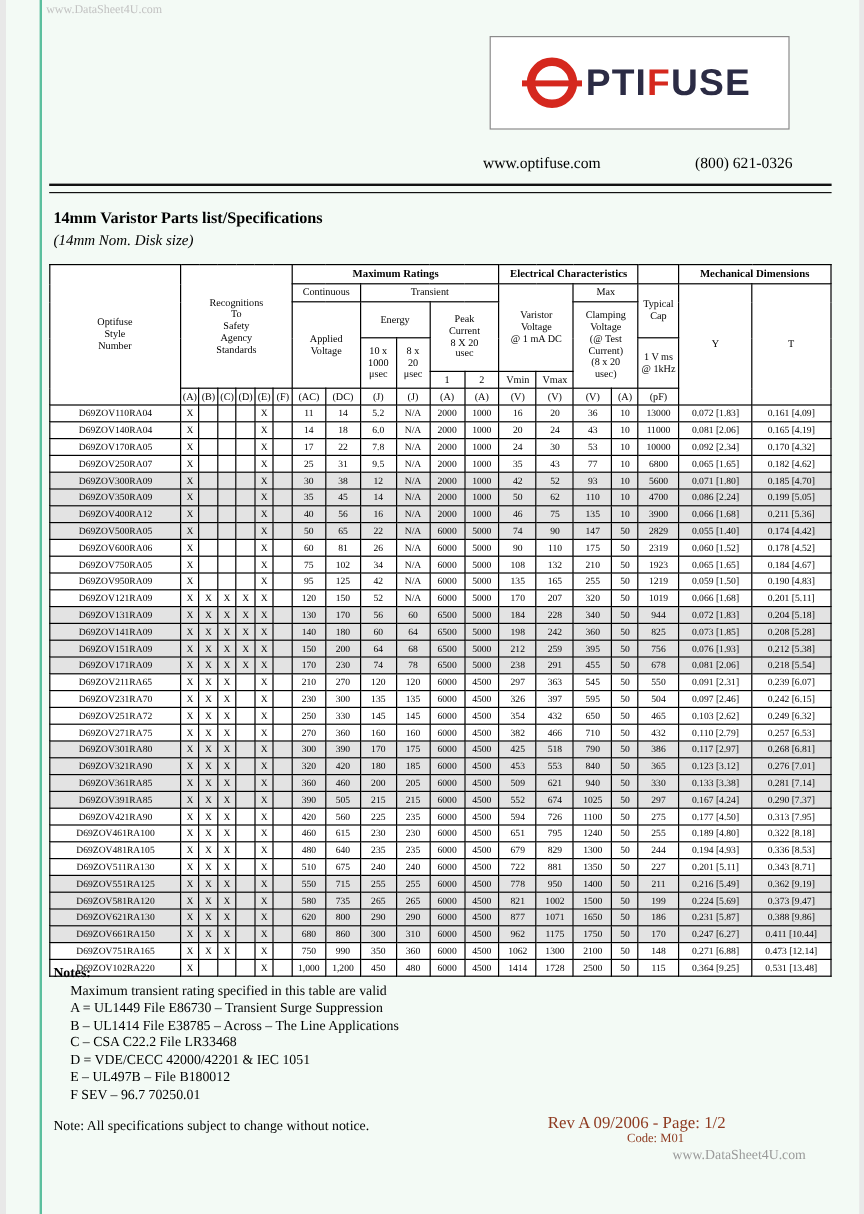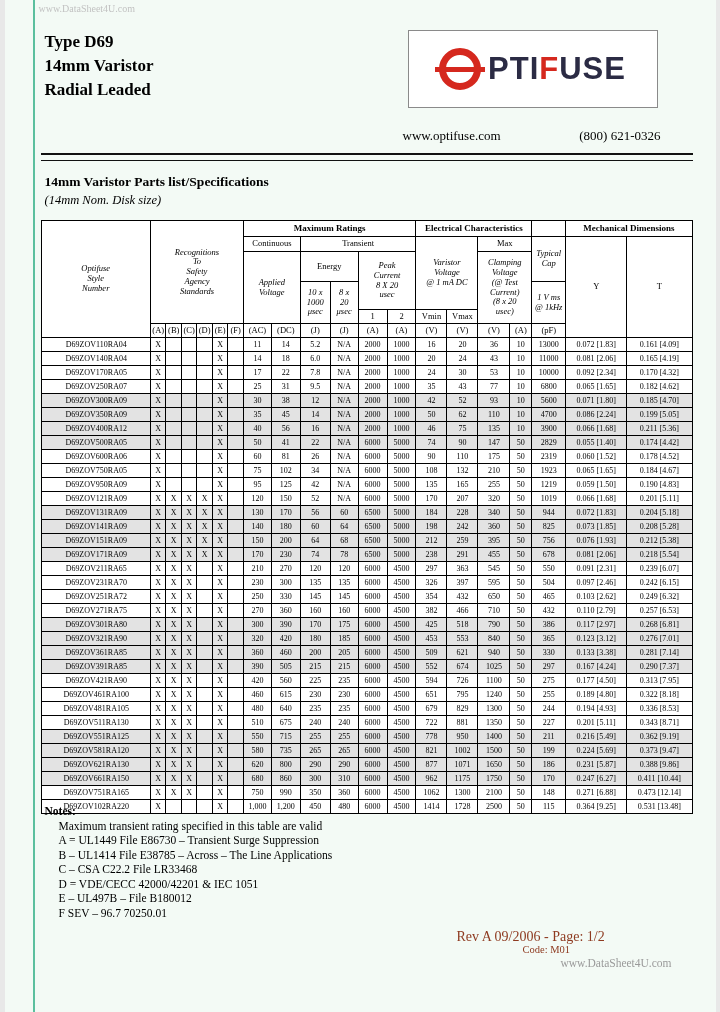--- a/index.html
+++ b/index.html
@@ -27,21 +27,21 @@
   table.spec{
     position:absolute;left:36px;top:220px;width:652px;background:#fff;
     border-collapse:collapse;table-layout:fixed;
   }
   table.spec th,table.spec td{
     border:1px solid #000;padding:0 1px;text-align:center;vertical-align:middle;
     font-weight:normal;font-size:8px;line-height:1.15;overflow:hidden;
   }
   table.spec thead th{font-size:8.5px;}
   table.spec thead th.grp{font-size:9px;font-weight:bold;}
-  .pre{white-space:pre-line;font-style:italic;}
+  .pre{white-space:pre-line;}
   .hr1{height:16px;} .hr2{height:15px;} .hr3{height:30px;} .hr4{height:28px;} .hr5{height:14px;} .hr6{height:14px;}
   table.spec tbody td{height:13px;line-height:12px;}
   table.spec tbody td.part{text-align:center;padding-left:2px;white-space:nowrap;}
   tbody tr:nth-child(n+5):nth-child(-n+8),
   tbody tr:nth-child(n+13):nth-child(-n+16),
   tbody tr:nth-child(n+21):nth-child(-n+24),
   tbody tr:nth-child(n+29):nth-child(-n+32){background:#e3e3e3;}
 
   .notes{position:absolute;left:40px;top:804px;font-size:11.5px;line-height:14.5px;}
   .notes .notes-title{font-weight:bold;}
@@ -51,25 +51,20 @@
   .code-line{position:absolute;left:518px;top:944px;font-size:10.5px;color:#8e3a20;}
   .bottom-watermark{position:absolute;left:556px;top:957px;font-size:11.5px;color:#9a9a9a;}
 </style>
 </head>
 <body>
 
 <div id="page">
   <div class="teal-line"></div>
   <div class="top-watermark">www.DataSheet4U.com</div>
 
-  <div class="title-block">
-    <div>Type D69</div>
-    <div>14mm Varistor</div>
-    <div>Radial Leaded</div>
-  </div>
 
   <div class="logo-box">
     <div class="logo-mark"></div>
     <div class="logo-text"><span>PTI</span><span class="red">F</span><span>USE</span></div>
   </div>
 
   <div class="contact">
     <span>www.optifuse.com</span>
     <span>(800) 621-0326</span>
   </div>
@@ -337,21 +332,21 @@
         </tr>
         <tr>
           <td class="part">D69ZOV500RA05</td>
           <td>X</td>
           <td></td>
           <td></td>
           <td></td>
           <td>X</td>
           <td></td>
           <td>50</td>
-          <td>41</td>
+          <td>65</td>
           <td>22</td>
           <td>N/A</td>
           <td>6000</td>
           <td>5000</td>
           <td>74</td>
           <td>90</td>
           <td>147</td>
           <td>50</td>
           <td>2829</td>
           <td>0.055 [1.40]</td>
@@ -936,16 +931,17 @@
     <div class="notes-title">Notes:</div>
     <div class="line">Maximum transient rating specified in this table are valid</div>
     <div class="line">A = UL1449 File E86730 – Transient Surge Suppression</div>
     <div class="line">B – UL1414 File E38785 – Across – The Line Applications</div>
     <div class="line">C – CSA C22.2 File LR33468</div>
     <div class="line">D = VDE/CECC 42000/42201 &amp; IEC 1051</div>
     <div class="line">E – UL497B – File B180012</div>
     <div class="line">F    SEV – 96.7 70250.01</div>
   </div>
 
+  <div class="footer-note">Note:  All specifications subject to change without notice.</div>
   <div class="rev-line">Rev A  09/2006 - Page:  1/2</div>
   <div class="code-line">Code:  M01</div>
   <div class="bottom-watermark">www.DataSheet4U.com</div>
 </div>
 
 </body></html>

